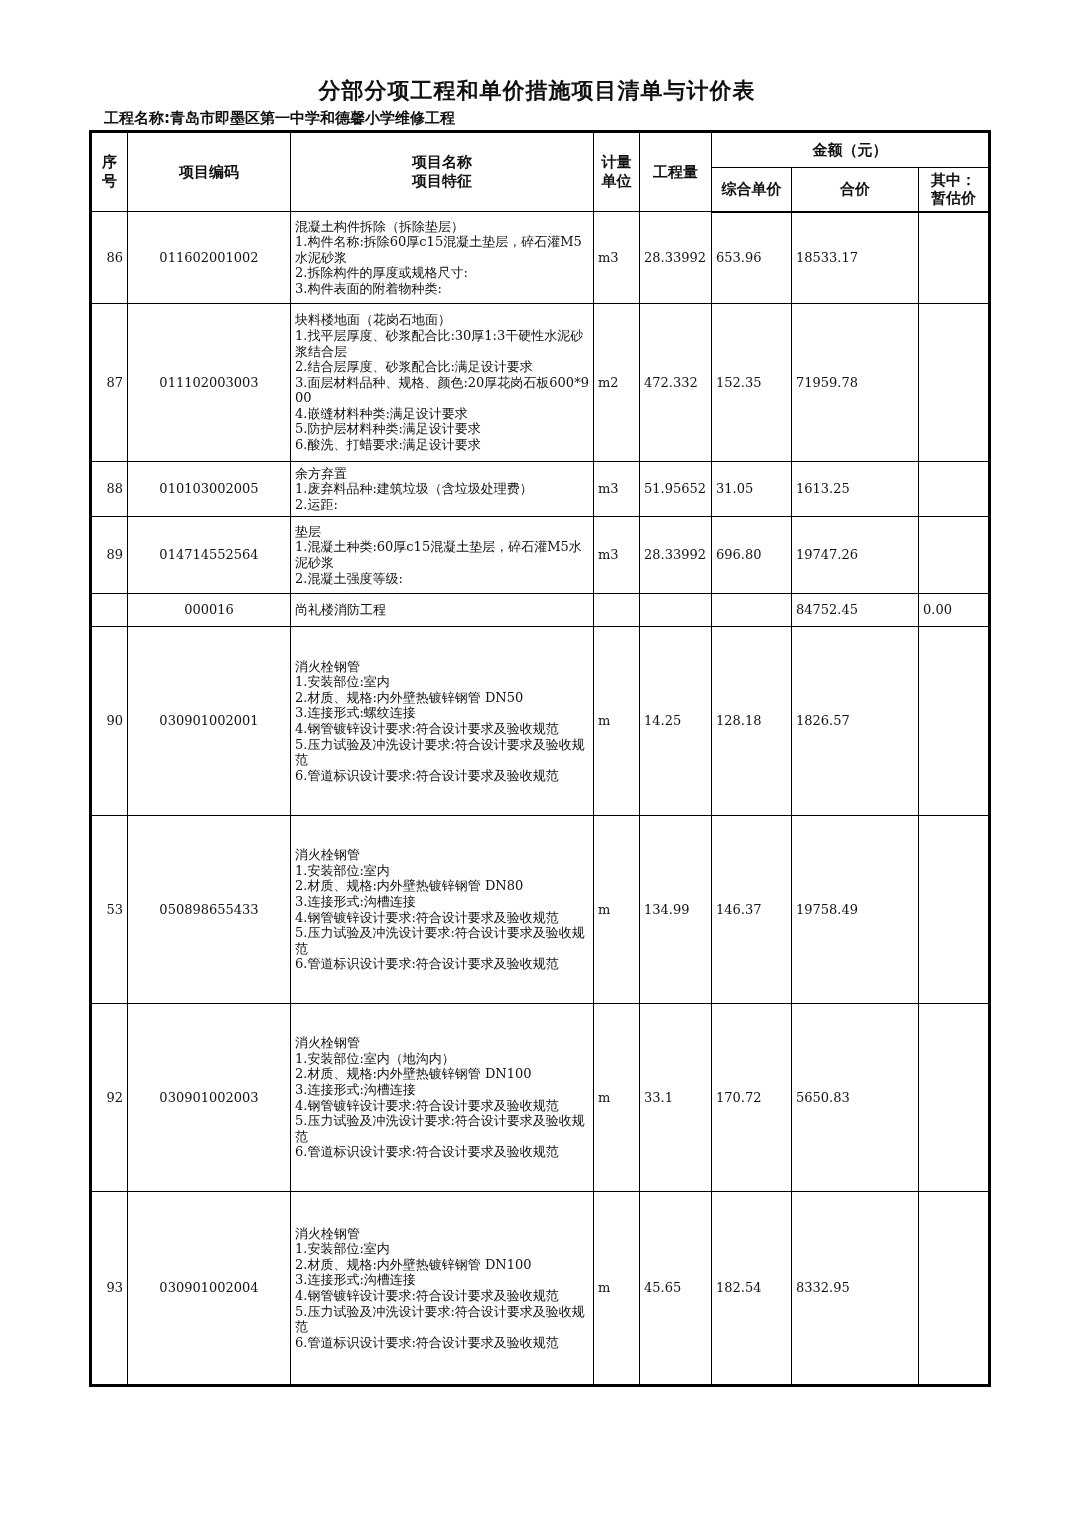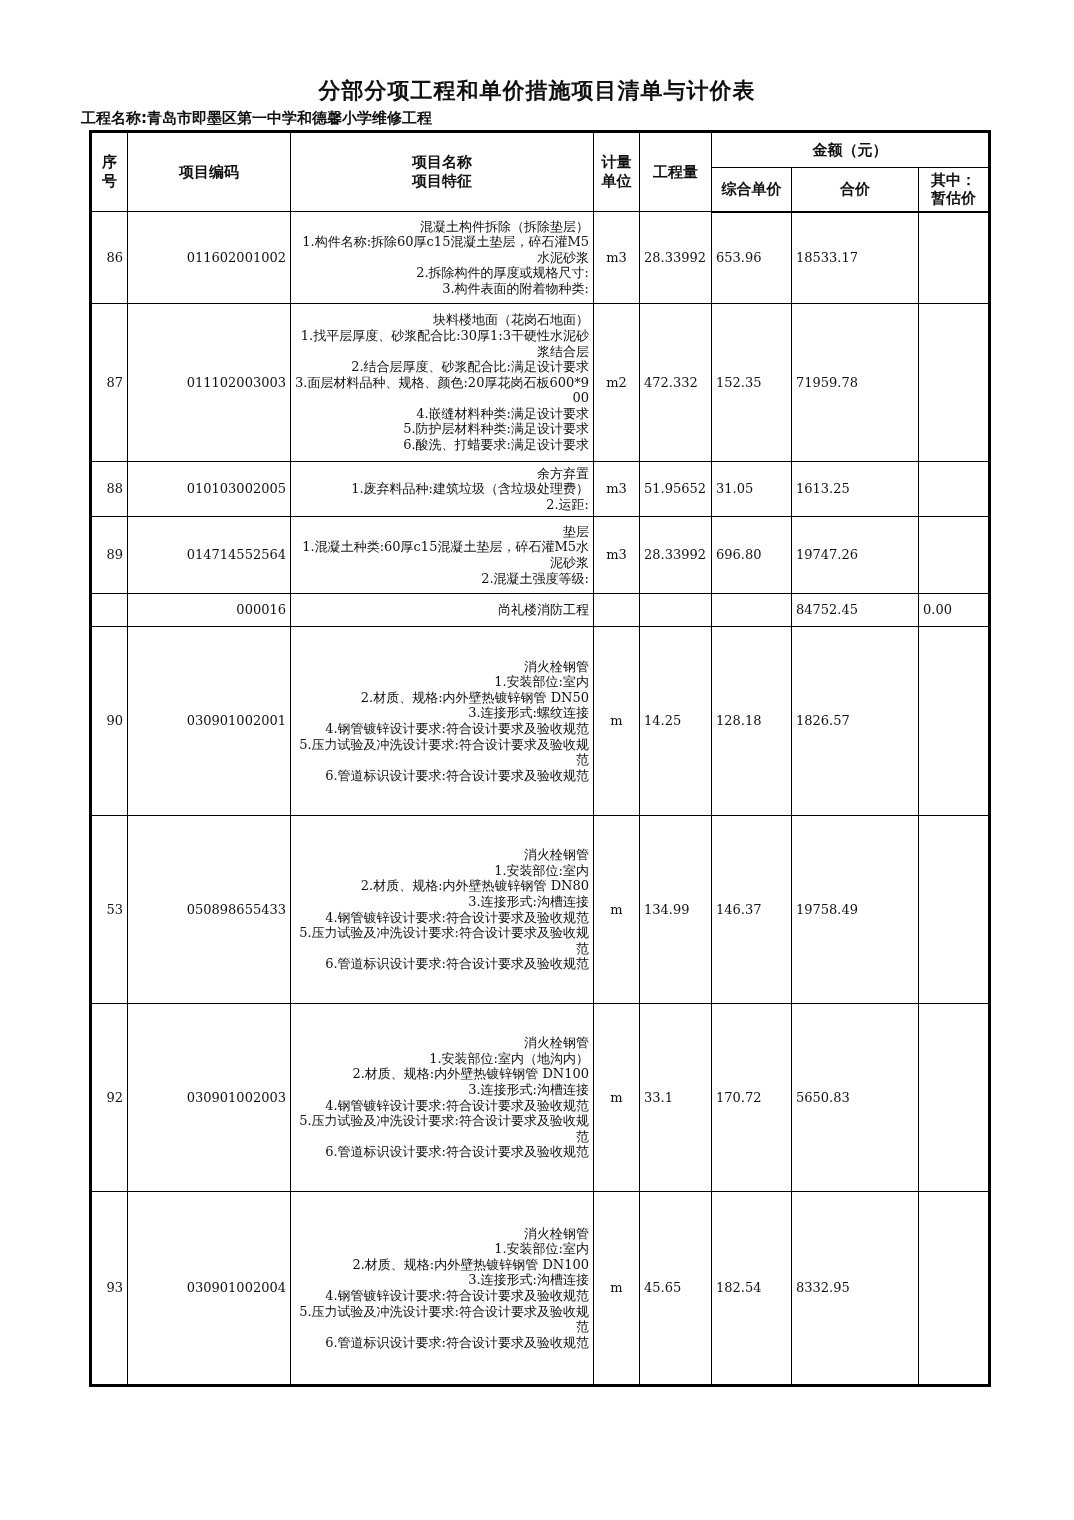--- a/index.html
+++ b/index.html
@@ -15,21 +15,21 @@
   .doc-title {
     padding-top: 78px;
     text-align: center;
     font-family: "DejaVu Sans", sans-serif;
     font-weight: bold;
     font-size: 22px;
     line-height: 26px;
     letter-spacing: 1px;
   }
   .project-name {
-    margin: 5px 0 2px 81px;
+    margin: 5px 0 2px 104px;
     font-family: "DejaVu Sans", sans-serif;
     font-weight: bold;
     font-size: 15px;
     line-height: 19px;
   }
   table.boq {
     margin-left: 89px;
     width: 899px;
     border-collapse: collapse;
     table-layout: fixed;
@@ -50,23 +50,23 @@
     text-align: center;
     padding: 1px 2px;
   }
   tr.hdr-bottom th { border-bottom: 2px solid #000; }
   table.boq td {
     font-size: 13px;
     line-height: 1.2;
     padding: 1px 4px;
   }
   td.c-seq  { text-align: right; padding: 1px 1px; }
-  td.c-code { text-align: right; }
-  td.c-name { text-align: right; }
-  td.c-unit { text-align: center; }
+  td.c-code { text-align: center; }
+  td.c-name { text-align: left; }
+  td.c-unit { text-align: left; }
   td.c-qty, td.c-price, td.c-total, td.c-prov { text-align: left; padding-right: 5px; }
 </style>
 </head>
 <body>
 
 <div class="page">
 
   <div class="doc-title">分部分项工程和单价措施项目清单与计价表</div>
 
   <div class="project-name">工程名称:青岛市即墨区第一中学和德馨小学维修工程</div>

